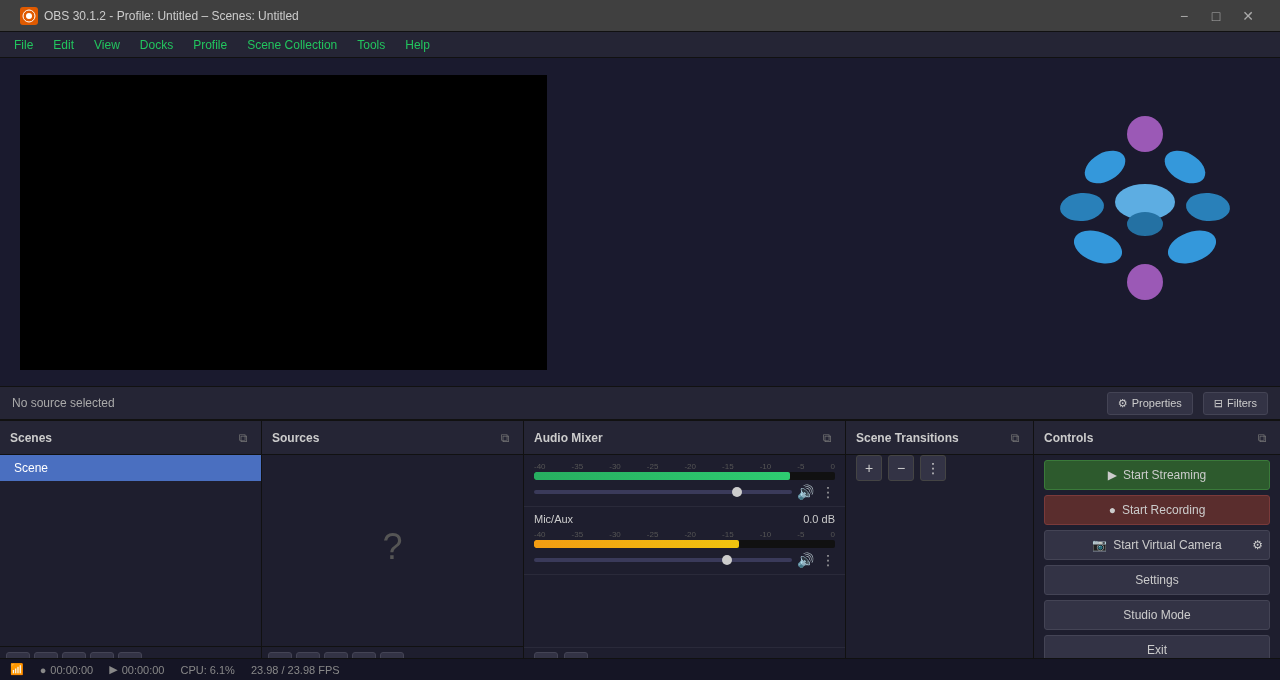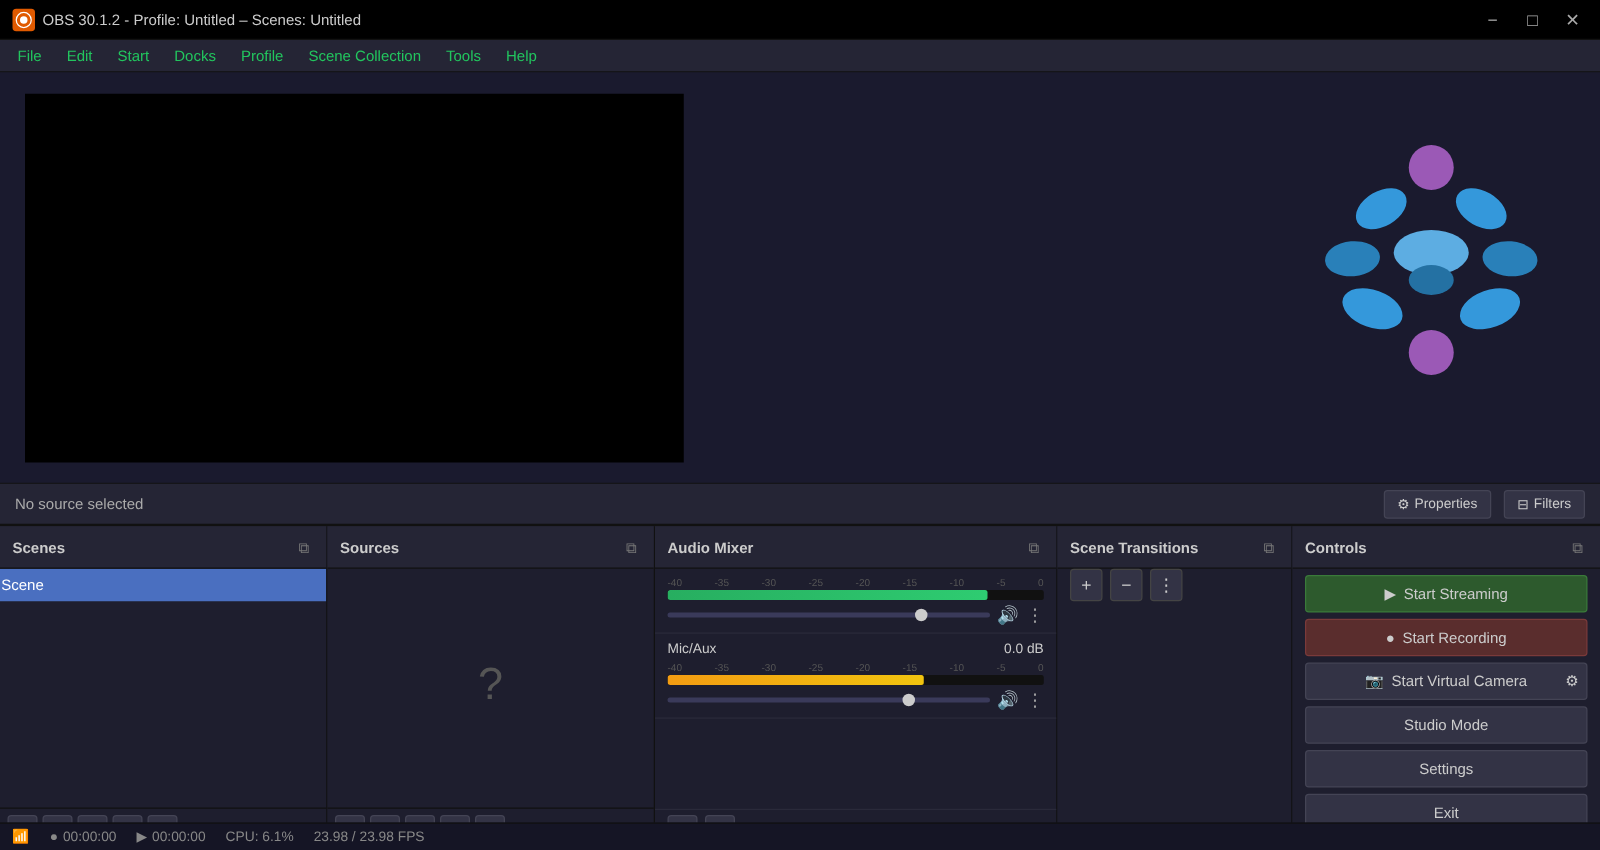--- a/index.html
+++ b/index.html
@@ -10,24 +10,24 @@
       font-family: 'Segoe UI', Arial, sans-serif;
       font-size: 12px;
       color: #cccccc;
       overflow: hidden;
       user-select: none;
     }
 
     
     #titlebar {
       height: 32px;
-      background: #000000;
-      display: flex;
-      align-items: center;
-      padding: 0 10px;
+      background: #404040;
+      display: flex;
+      align-items: center;
+      padding: 0 20px;
       border-bottom: 1px solid #111;
     }
     #titlebar-icon {
       width: 18px;
       height: 18px;
       margin-right: 6px;
       background: #e05a00;
       border-radius: 3px;
       display: flex;
       align-items: center;
@@ -168,21 +168,21 @@
       margin-left: auto;
       display: flex;
       gap: 4px;
     }
 
     
     #scenes-panel {
       width: 262px;
     }
     .scene-item {
-      padding: 6px 1px;
+      padding: 6px 14px;
       cursor: pointer;
       font-size: 12px;
     }
     .scene-item.selected {
       background: #4a6fc0;
       color: white;
     }
 
     
     #sources-panel {
@@ -418,21 +418,21 @@
   <div id="titlebar-controls">
     <button class="titlebar-btn">−</button>
     <button class="titlebar-btn">□</button>
     <button class="titlebar-btn close">✕</button>
   </div>
 </div>
 
 <div id="menubar">
 <div class="menu-item">File</div>
     <div class="menu-item">Edit</div>
-    <div class="menu-item">Start</div>
+    <div class="menu-item">View</div>
     <div class="menu-item">Docks</div>
     <div class="menu-item">Profile</div>
     <div class="menu-item">Scene Collection</div>
     <div class="menu-item">Tools</div>
     <div class="menu-item">Help</div>
   </div>
 
 <div id="main-content">
 
   <div id="preview-area">
@@ -610,24 +610,24 @@
       <button class="control-btn record-btn">
         <span>●</span>
         <span>Start Recording</span>
       </button>
       <button class="control-btn" style="position:relative;">
         <span>📷</span>
         <span>Start Virtual Camera</span>
         <span style="position:absolute;right:6px;font-size:12px;">⚙</span>
       </button>
       <button class="control-btn">
-        <span>Studio Mode</span>
+        <span>Settings</span>
       </button>
       <button class="control-btn">
-        <span>Settings</span>
+        <span>Studio Mode</span>
       </button>
       <button class="control-btn">
         <span>Exit</span>
       </button>
     </div>
 
   </div>
 
 </div>
 

